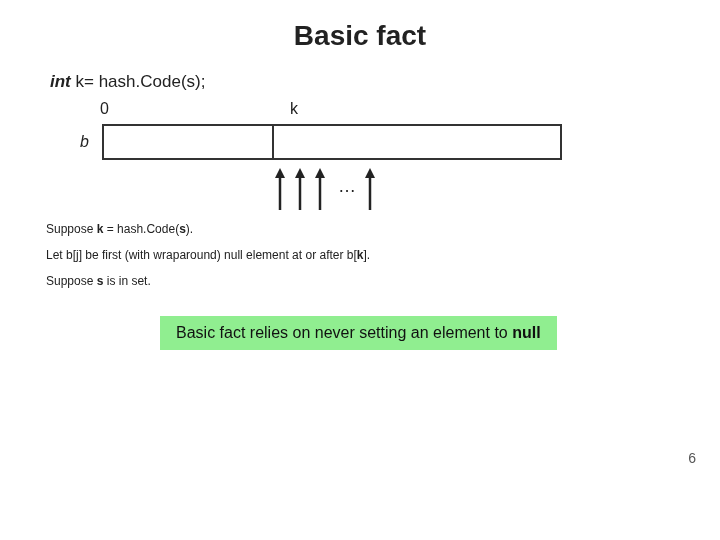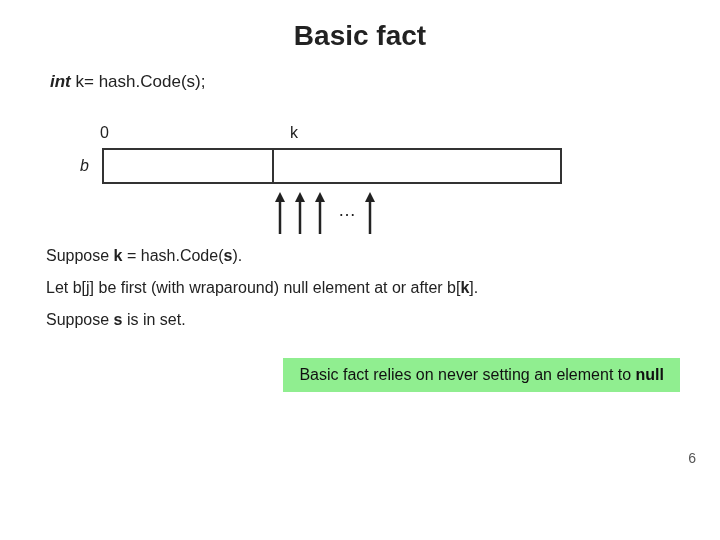--- a/index.html
+++ b/index.html
@@ -23,21 +23,21 @@
       text-align: center;
       font-size: 28px;
       font-weight: bold;
       color: #222;
       margin-bottom: 20px;
     }
 
     .code-line {
       font-size: 17px;
       color: #222;
-      margin-bottom: 32px;
+      margin-bottom: 8px;
       margin-left: 10px;
     }
     .code-line span.keyword {
       font-weight: bold;
       font-style: italic;
     }
 
     .array-section {
       display: flex;
       flex-direction: column;
@@ -125,21 +125,21 @@
 
     .dots-text {
       font-size: 18px;
       color: #222;
       align-self: center;
       margin: 0 6px;
       padding-bottom: 4px;
     }
 
     .text-line {
-      font-size: 16px;
+      font-size: 12px;
       color: #222;
       margin-bottom: 8px;
       margin-left: 6px;
       line-height: 1.5;
     }
 
     .text-line .highlight-k {
       font-weight: bold;
       color: #222;
     }
@@ -224,20 +224,20 @@
   <div class="text-line">
     Suppose <span class="highlight-k">k</span> = hash.Code(<span class="highlight-s">s</span>).
   </div>
   <div class="text-line">
     Let b[j] be first (with wraparound) null element at or after b[<span class="highlight-k">k</span>].
   </div>
   <div class="text-line">
     Suppose <span class="highlight-s">s</span> is in set.
   </div>
 
-  <div style="margin-left:60px; margin-top:14px;text-align:right;">
+  <div style="margin-left:60px; margin-top:14px;">
     <div class="green-box">
       <span>Basic fact relies on never setting an element to </span><strong>null</strong>
     </div>
   </div>
 
   <div class="page-number">6</div>
 </div>
 
 </body></html>

